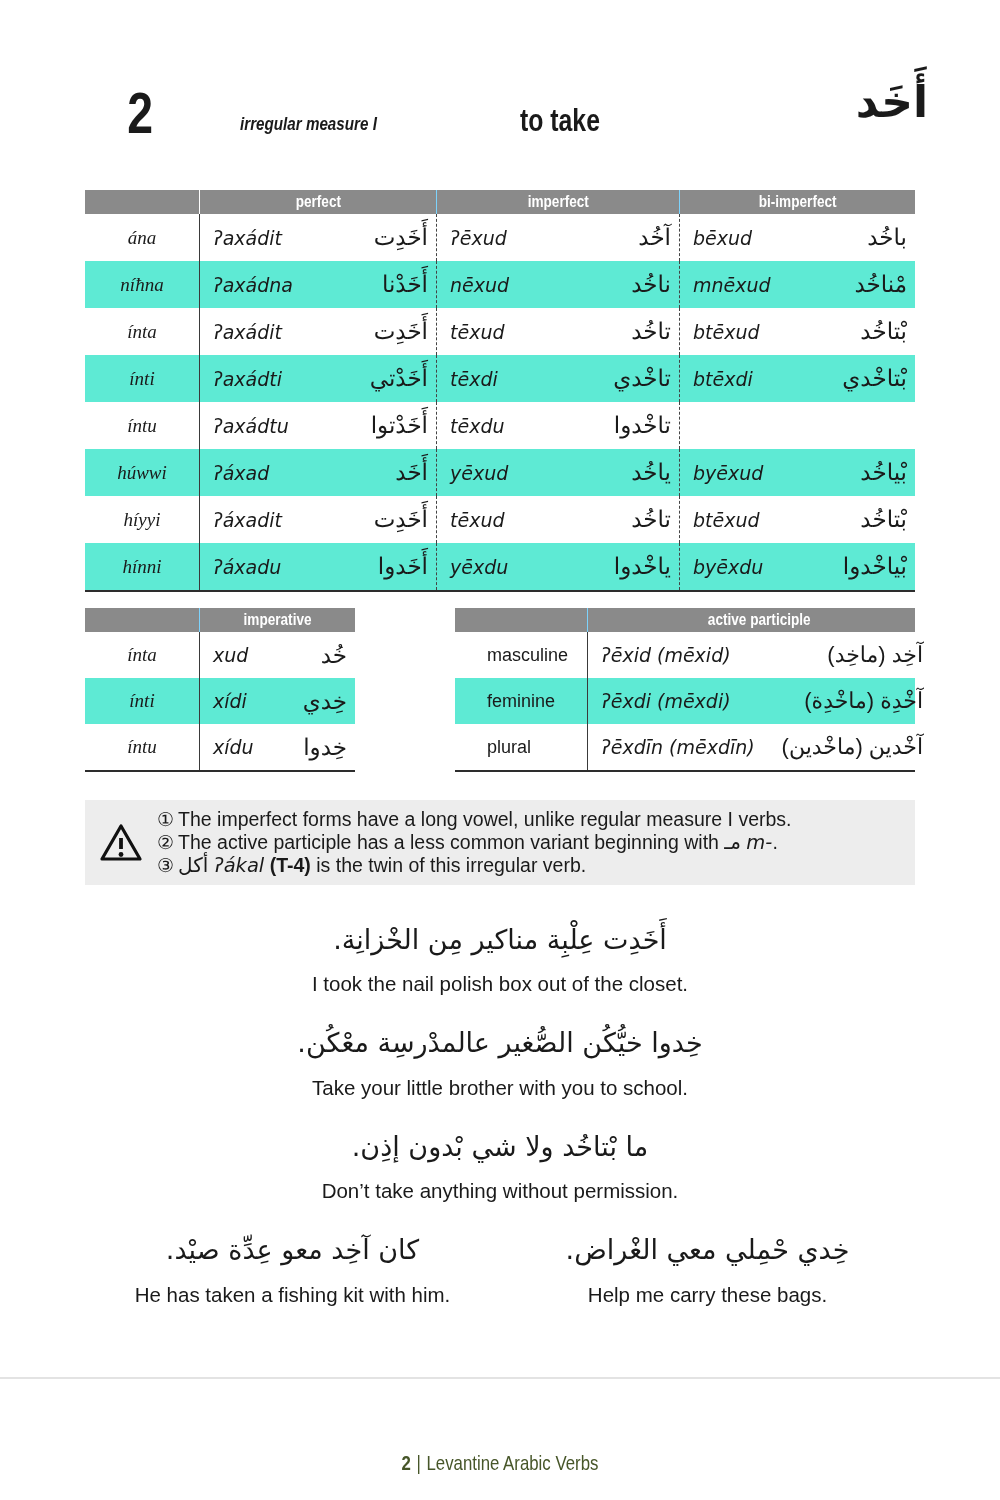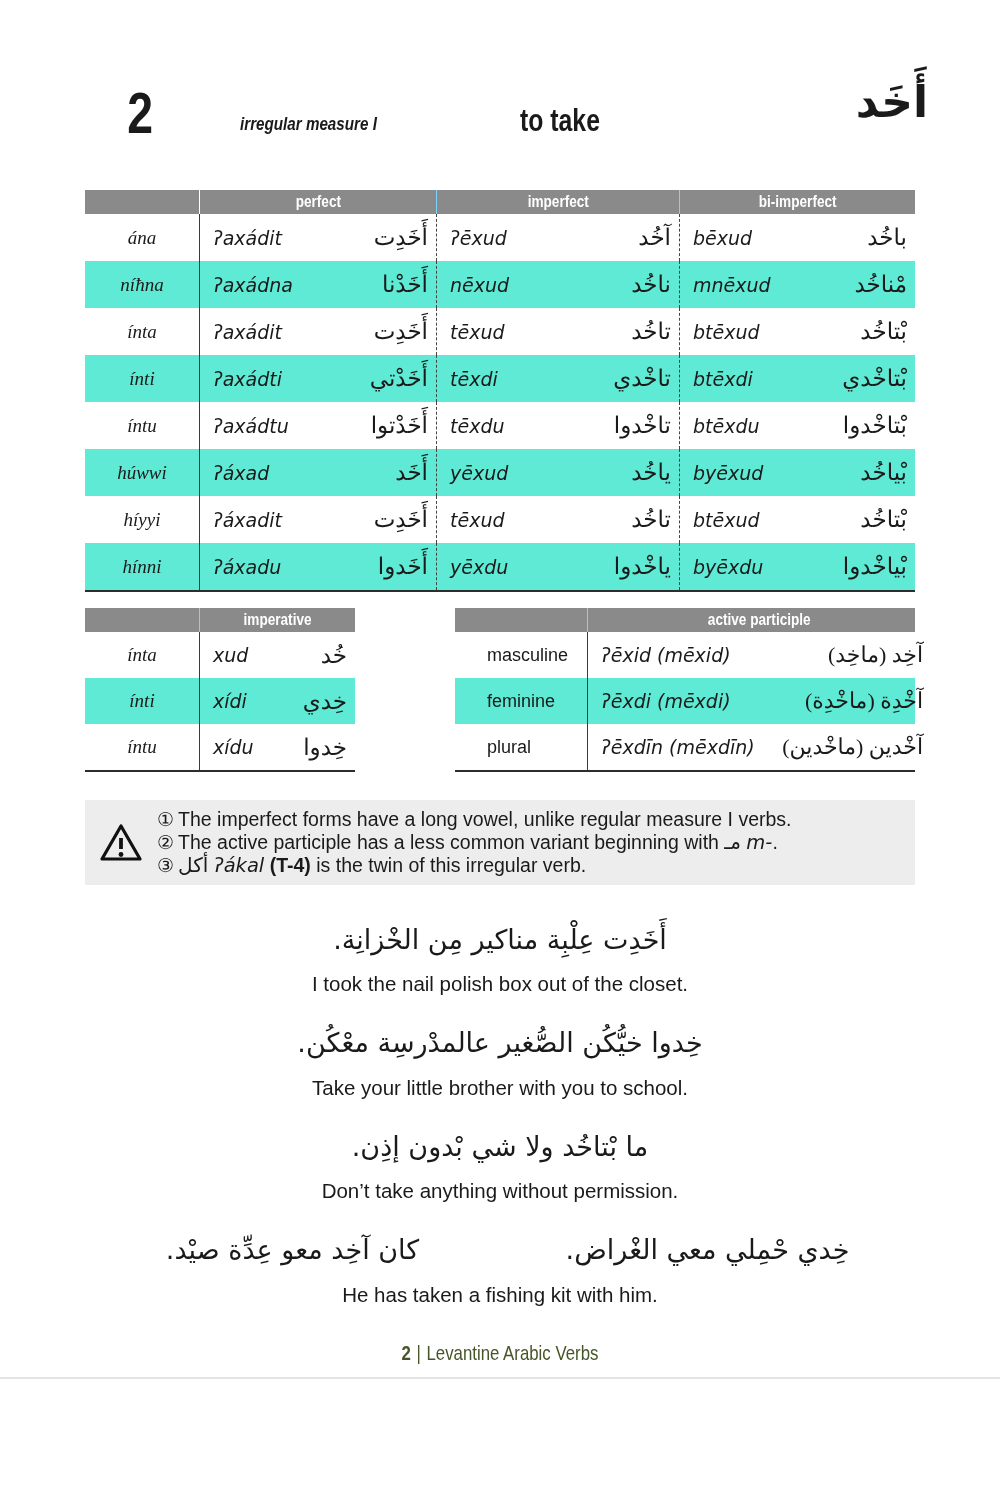--- a/index.html
+++ b/index.html
@@ -23,21 +23,21 @@
   .tbody{border-bottom:2px solid #2d2d2d;}
   .trow{display:grid;height:47px;align-items:center;}
   .trow.alt{background:#5eead4;}
   .pron{font-style:italic;font-size:19px;text-align:center;height:100%;display:flex;
         align-items:center;justify-content:center;border-right:1px solid #3a3a3a;
         font-family:Liberation Serif, serif;}
   .vcell{display:flex;align-items:center;justify-content:space-between;height:100%;
          padding:0 8px 0 13px;box-sizing:border-box;}
   .vcell.dash{border-right:1px dashed #444;}
   .tr-lat{font-style:italic;font-size:19px;font-family:"DejaVu Sans",sans-serif;white-space:nowrap;}
-  .ar{font-family:Liberation Serif, serif;font-size:23px;white-space:nowrap;}
+  .ar{font-family:Liberation Sans, sans-serif;font-size:23px;white-space:nowrap;}
 
   .main-table{position:absolute;left:85px;top:190px;width:830px;}
   .main-table .thead,.main-table .trow{grid-template-columns:115px 237px 243px 235px;}
 
   .imp-table{position:absolute;left:85px;top:608px;width:270px;}
   .imp-table .thead,.imp-table .trow{grid-template-columns:115px 155px;}
   .imp-table .trow{height:46px;}
 
   .ap-table{position:absolute;left:455px;top:608px;width:460px;}
   .ap-table .thead,.ap-table .trow{grid-template-columns:117px 343px;padding-left:16px;}
@@ -59,21 +59,21 @@
 
   
   .ex{position:absolute;left:85px;width:830px;text-align:center;}
   .ex-ar{font-family:"DejaVu Sans",sans-serif;font-size:27px;line-height:1.3;direction:rtl;}
   .ex-en{font-size:20.5px;}
   .ex-pair{position:absolute;left:85px;width:830px;display:flex;}
   .ex-half{flex:1;text-align:center;}
 
   
   .footer-rule{position:absolute;left:0;top:1377px;width:1000px;height:2px;background:#e3e3e3;}
-  .footer{position:absolute;left:0;top:1341px;width:1000px;text-align:center;
+  .footer{position:absolute;left:0;top:1451px;width:1000px;text-align:center;
           color:#475629;font-size:21px;}
   .footer .pg{font-weight:bold;}
   .footer .sep{padding:0 7px;}
 </style>
 </head>
 <body>
 
 <div class="page">
 
   <div class="lesson-num"><span class="cnd">2</span></div>
@@ -162,24 +162,20 @@
 
       <div class="trow">
         <div class="pron">íntu</div>
         <div class="vcell dash">
             <span class="tr-lat">ʔaxádtu</span>
             <span class="ar" dir="rtl">أَخَدْتوا</span>
           </div>
         <div class="vcell dash">
             <span class="tr-lat">tēxdu</span>
             <span class="ar" dir="rtl">تاخْدوا</span>
-          </div>
-        <div class="vcell">
-            <span class="tr-lat">btēxdu</span>
-            <span class="ar" dir="rtl">بْتاخْدوا</span>
           </div>
       </div>
 
       <div class="trow alt">
         <div class="pron">húwwi</div>
         <div class="vcell dash">
             <span class="tr-lat">ʔáxad</span>
             <span class="ar" dir="rtl">أَخَد</span>
           </div>
         <div class="vcell dash">
@@ -326,20 +322,21 @@
   <div class="ex" style="top:1179px;">
       <div class="ex-en">Don’t take anything without permission.</div>
     </div>
 
   <div class="ex-pair" style="top:1232px;">
     <div class="ex-half ex-ar">كان آخِد معو عِدِّة صيْد.</div>
     <div class="ex-half ex-ar">خِدي حْمِلي معي الغْراض.</div>
   </div>
   <div class="ex-pair" style="top:1283px;">
     <div class="ex-half ex-en">He has taken a fishing kit with him.</div>
+    <div class="ex-half ex-en">Help me carry these bags.</div>
   </div>
 
   <div class="footer-rule"></div>
   <div class="footer">
     <span class="cnd"><span class="pg">2</span><span class="sep">|</span><span>Levantine Arabic Verbs</span></span>
   </div>
 
 </div>
 
 </body></html>

